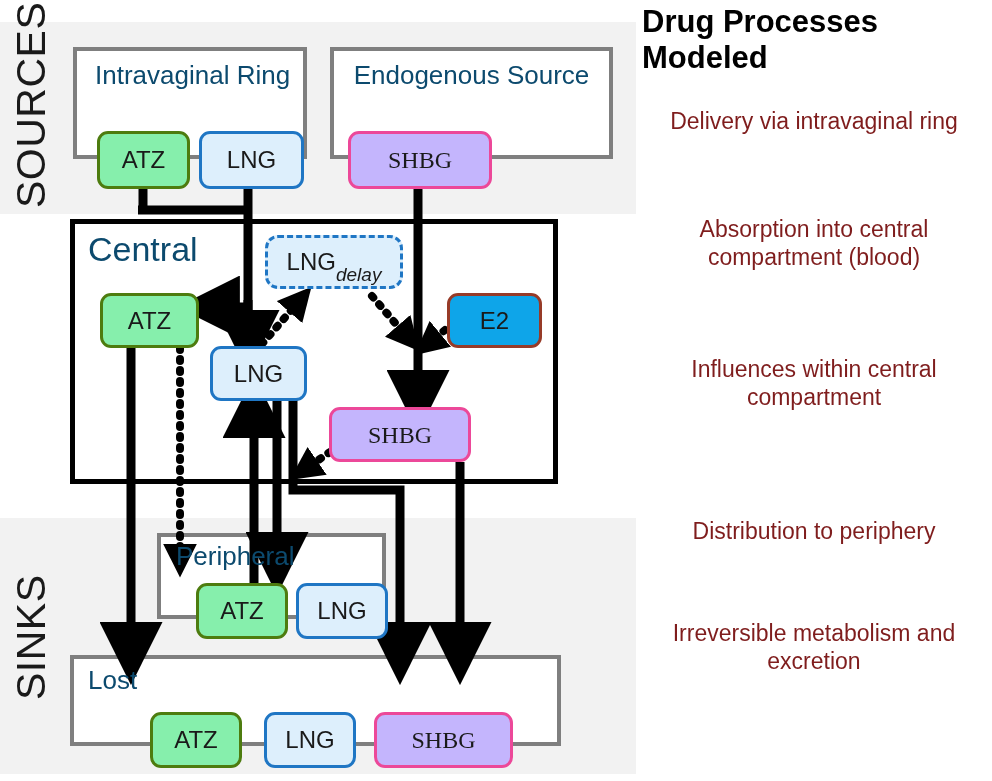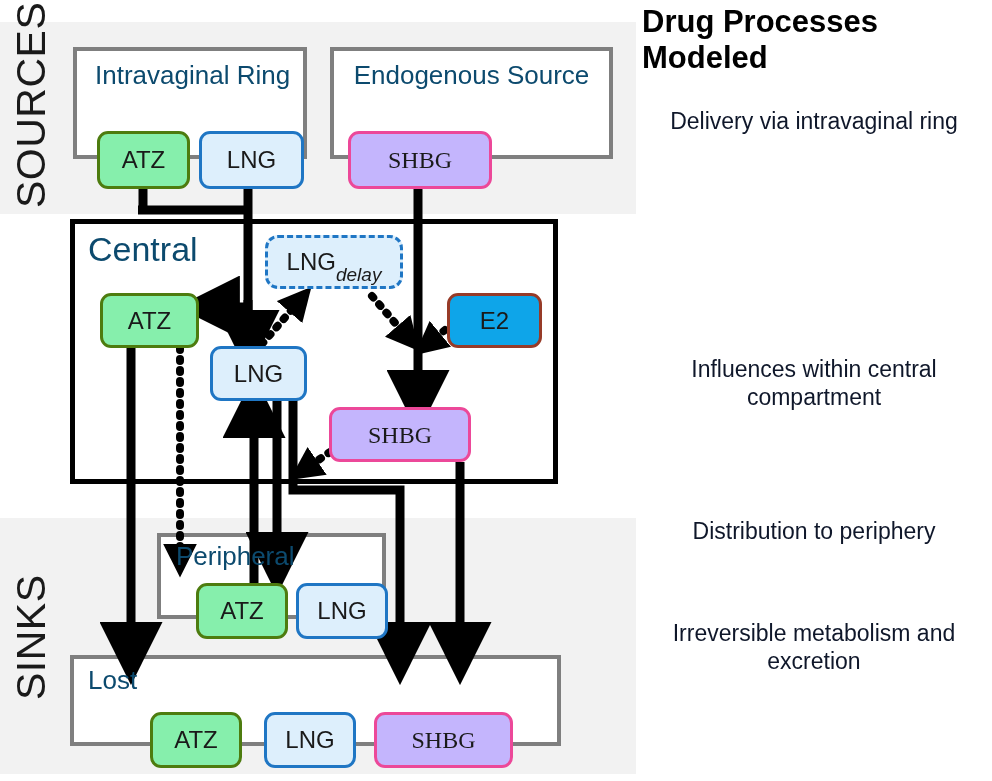--- a/index.html
+++ b/index.html
@@ -130,21 +130,21 @@
     font-size: 31px;
     font-weight: bold;
     color: #000000;
     line-height: 1.15;
   }
   .caption-item {
     position: absolute;
     width: 356px;
     text-align: center;
     font-size: 23px;
-    color: #0f172a;
+    color: #7f1d1d;
     line-height: 1.2;
   }
   #caption-0 { left: 0; top: 108px; }
   #caption-1 { left: 0; top: 216px; }
   #caption-2 { left: 0; top: 356px; }
   #caption-3 { left: 0; top: 518px; }
   #caption-4 { left: 0; top: 620px; }
 </style>
 </head>
 <body>
@@ -253,18 +253,19 @@
   <div class="chip atz" id="chip-per-atz">ATZ</div>
   <div class="chip lng" id="chip-per-lng">LNG</div>
 
   <div class="chip atz" id="chip-lost-atz">ATZ</div>
   <div class="chip lng" id="chip-lost-lng">LNG</div>
   <div class="chip shbg" id="chip-lost-shbg">SHBG</div>
 
   <div id="caption-col">
     <div id="caption-title">Drug Processes Modeled</div>
     <div class="caption-item" id="caption-0">Delivery via intravaginal ring</div>
+    <div class="caption-item" id="caption-1">Absorption into central compartment (blood)</div>
     <div class="caption-item" id="caption-3">Distribution to periphery</div>
     <div class="caption-item" id="caption-2">Influences within central compartment</div>
     <div class="caption-item" id="caption-4">Irreversible metabolism and excretion</div>
   </div>
 
 </div>
 
 </body></html>

